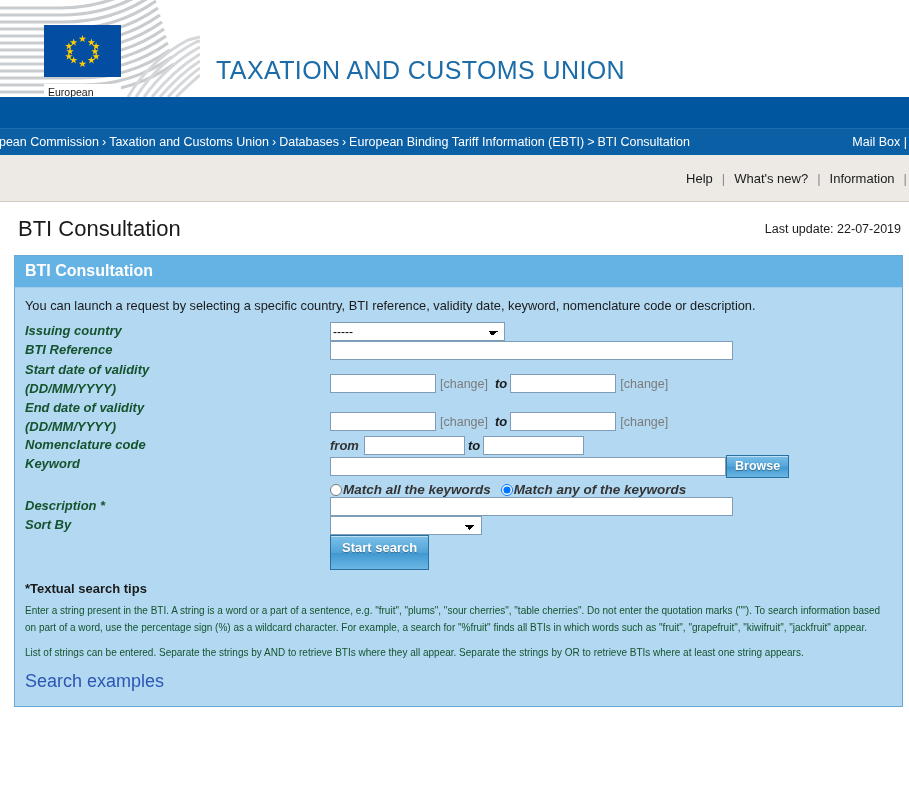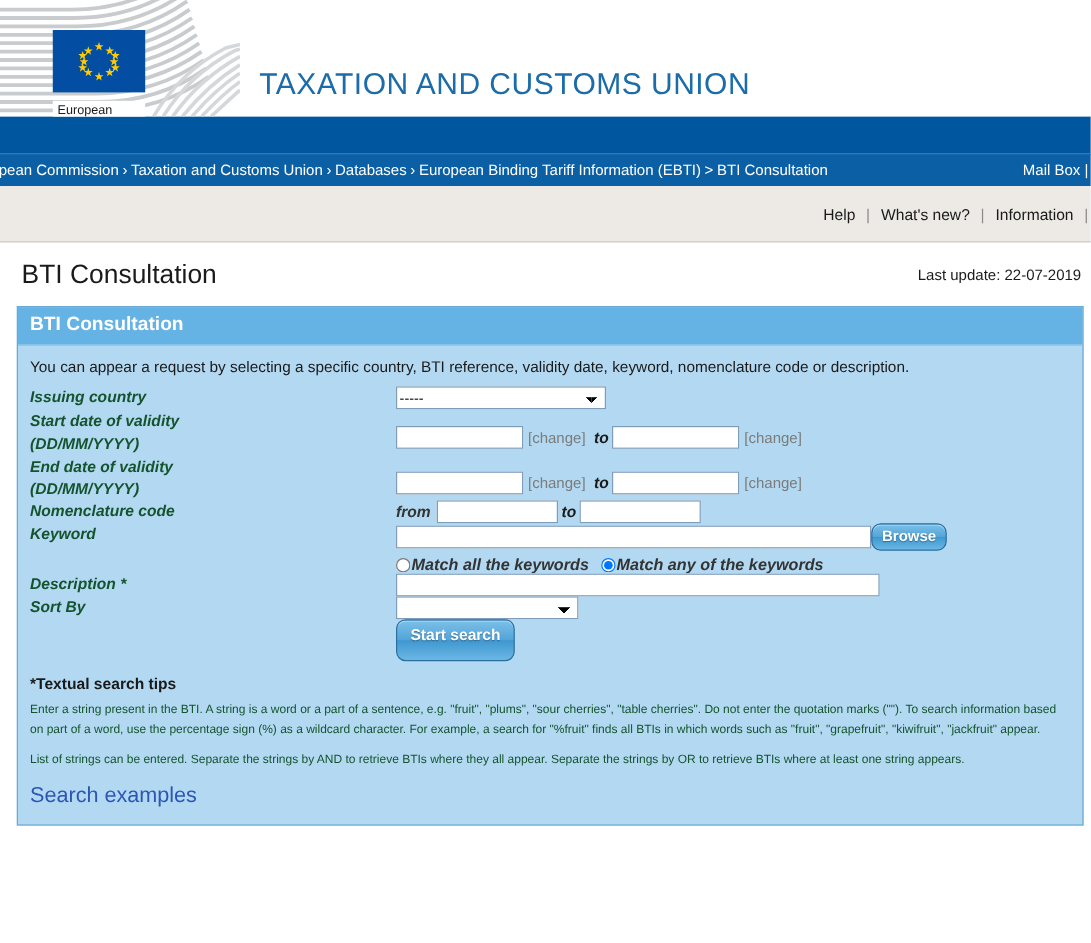--- a/index.html
+++ b/index.html
@@ -274,21 +274,21 @@
     color: #333333;
     padding-right: 5px;
   }
   .date-cell { white-space: nowrap; display: flex; align-items: center; }
 
   
   .btn {
     display: inline-block;
     background: linear-gradient(to bottom, #7cc0e8 0%, #52a4d8 50%, #3f97d0 51%, #6bb7e4 100%);
     border: 1px solid #2a6f9e;
-    border-radius: 8px;
+    border-radius: 0;
     color: #ffffff;
     font-weight: bold;
     font-size: 12.5px;
     font-family: "Liberation Sans", sans-serif;
     padding: 3px 9px 4px 9px;
     cursor: pointer;
     text-shadow: 0 1px 1px rgba(0,0,0,0.35);
     box-shadow: inset 0 1px 0 rgba(255,255,255,0.5);
   }
   .btn-browse { padding: 3px 8px 4px 8px; }
@@ -421,34 +421,40 @@
 </div>
 
 <div class="page-title-row">
   <div class="page-title">BTI Consultation</div>
   <div class="last-update">Last update: 22-07-2019</div>
 </div>
 
 <div class="panel">
   <div class="panel-head">BTI Consultation</div>
   <div class="panel-body">
-    <div class="intro">You can appear a request by selecting a specific country, BTI reference, validity date, keyword, nomenclature code or description.</div>
+    <div class="intro">You can launch a request by selecting a specific country, BTI reference, validity date, keyword, nomenclature code or description.</div>
 
     <table class="form">
 
       <tbody>
           <tr>
         <td class="label">Issuing country</td>
         <td class="field">
           <select class="sel w-country">
             <option>-----</option>
           </select>
         </td>
       </tr>
 
+      <tr>
+        <td class="label">BTI Reference</td>
+        <td class="field">
+          <input class="txt w-ref" type="text" value="" style="">
+        </td>
+      </tr>
 
       <tr class="row-tall">
         <td class="label">
           <div>Start date of validity</div>
           <div>(DD/MM/YYYY)</div>
         </td>
         <td class="field">
           <div class="date-cell" style="padding-top:14px;">
             <input class="txt w-date" type="text" value="" style="">
             <a href="#" class="chg">[change]</a>

